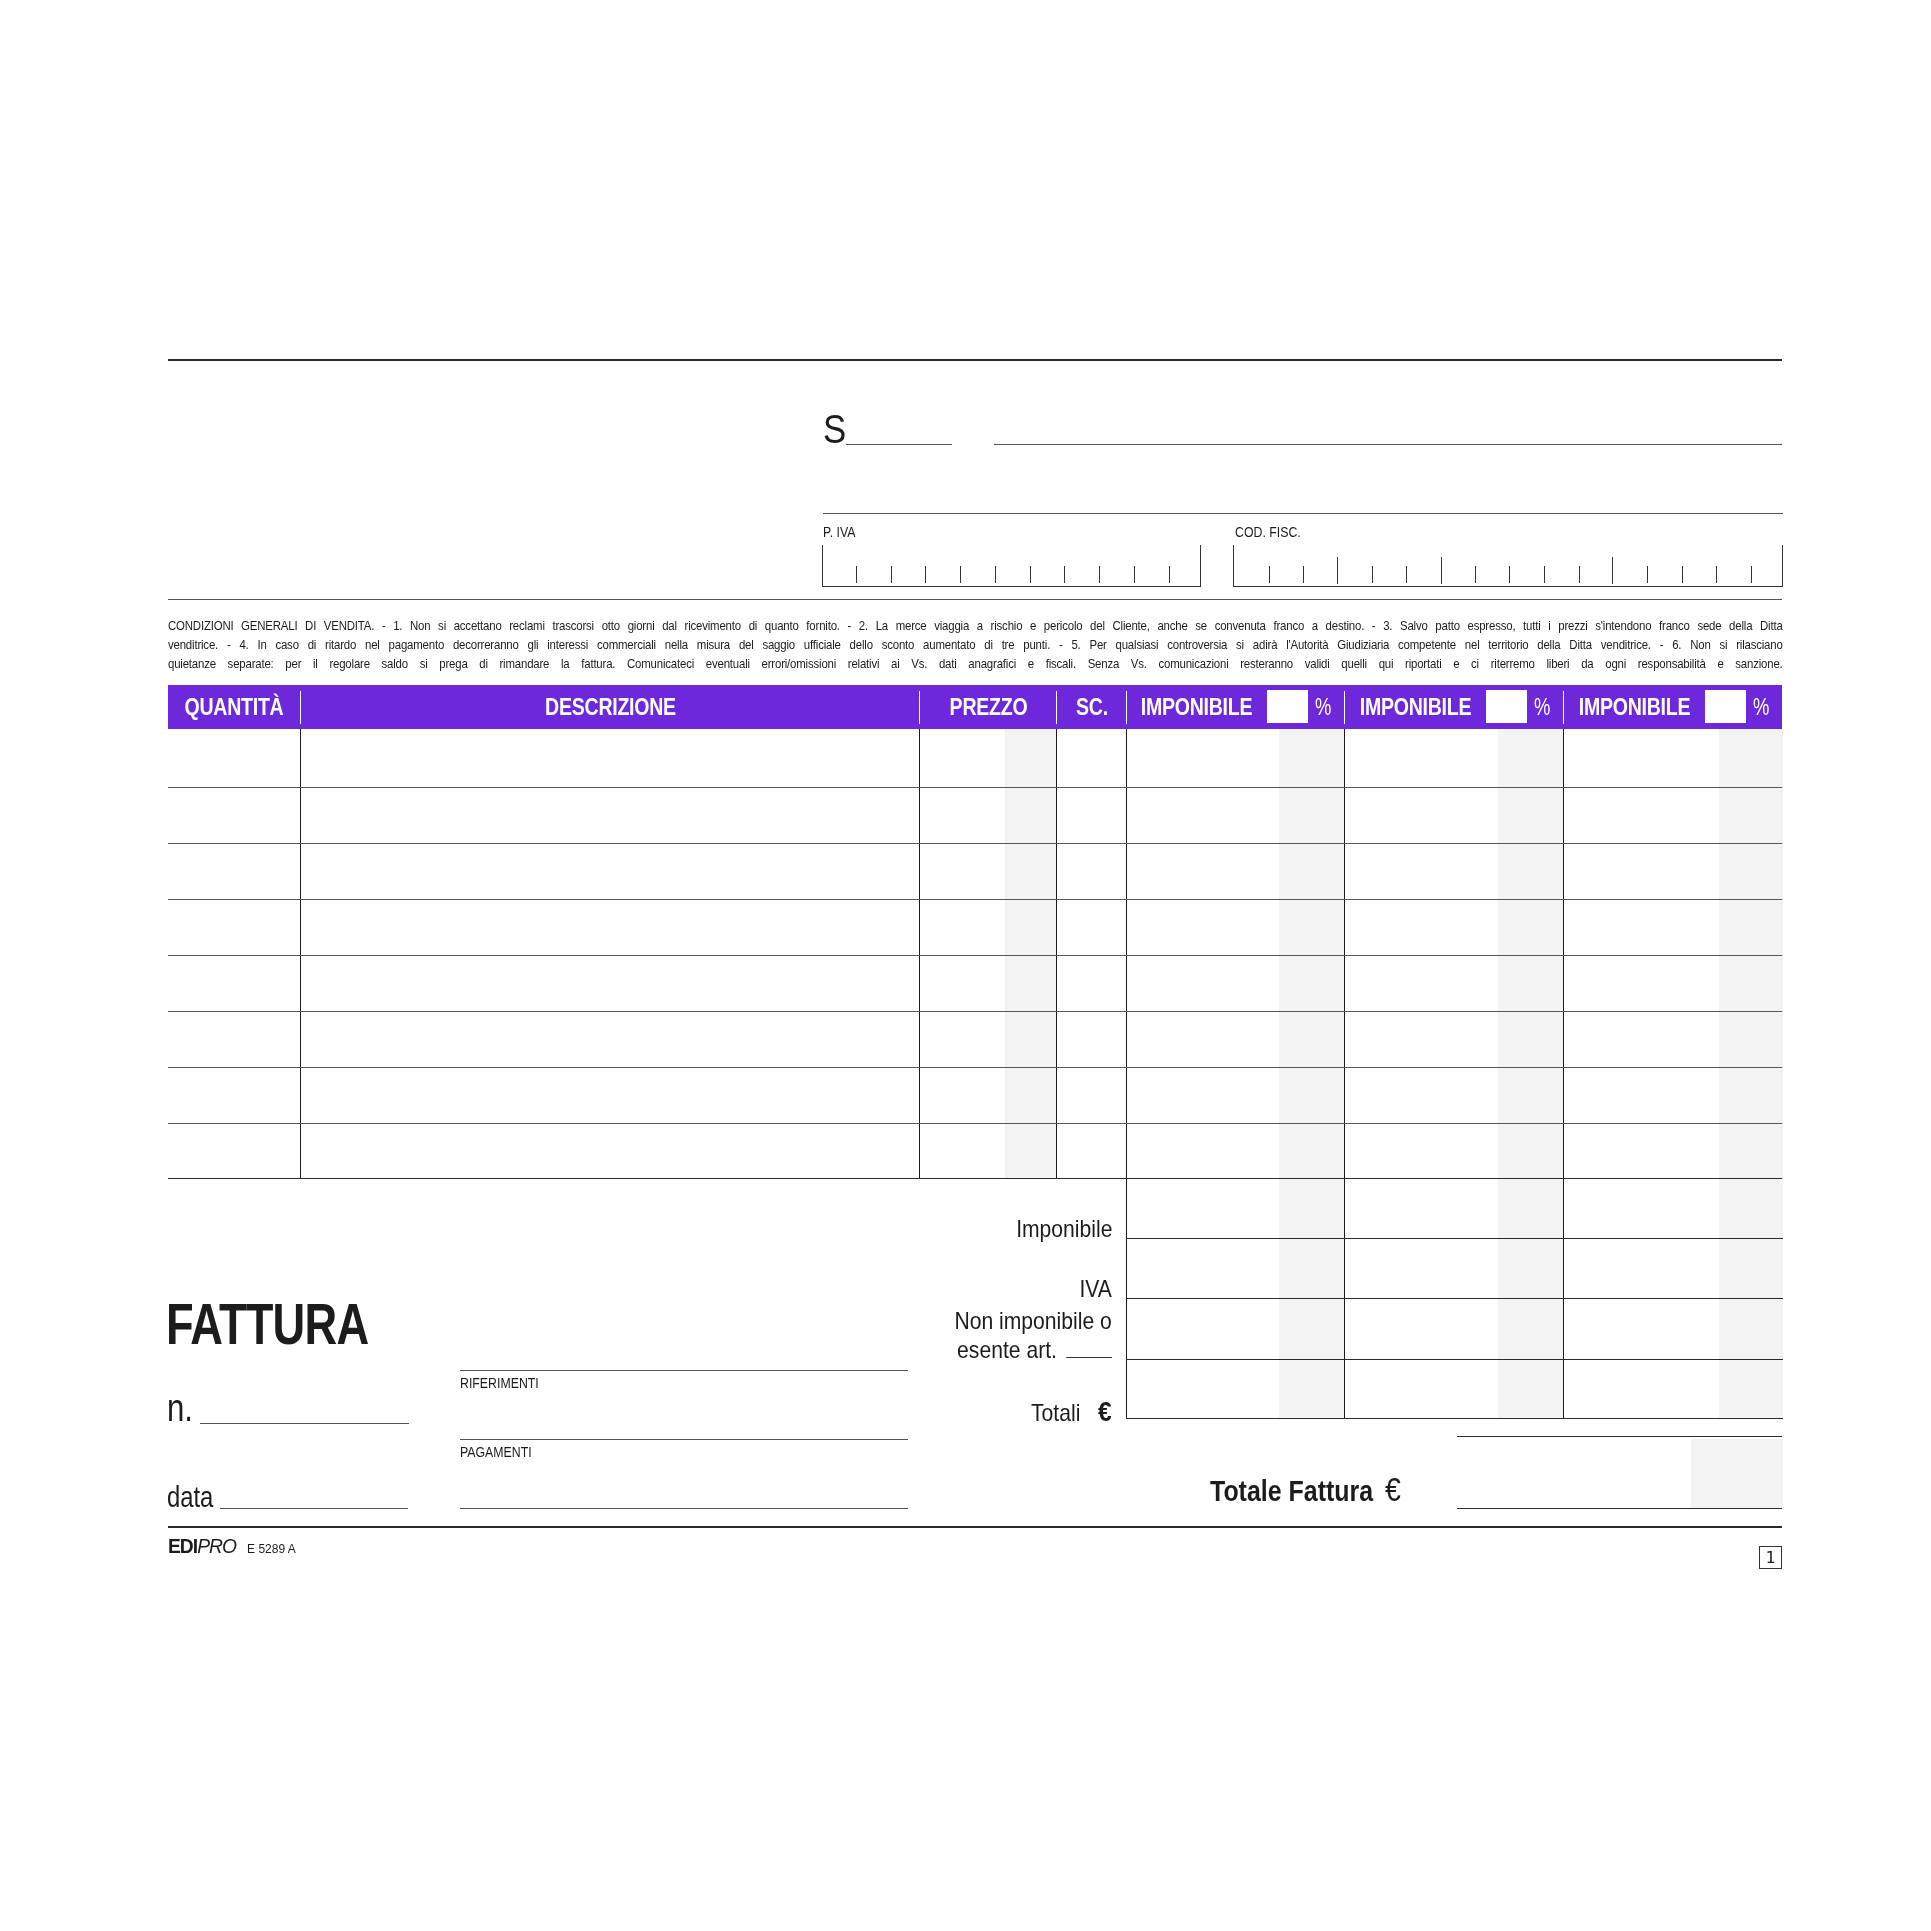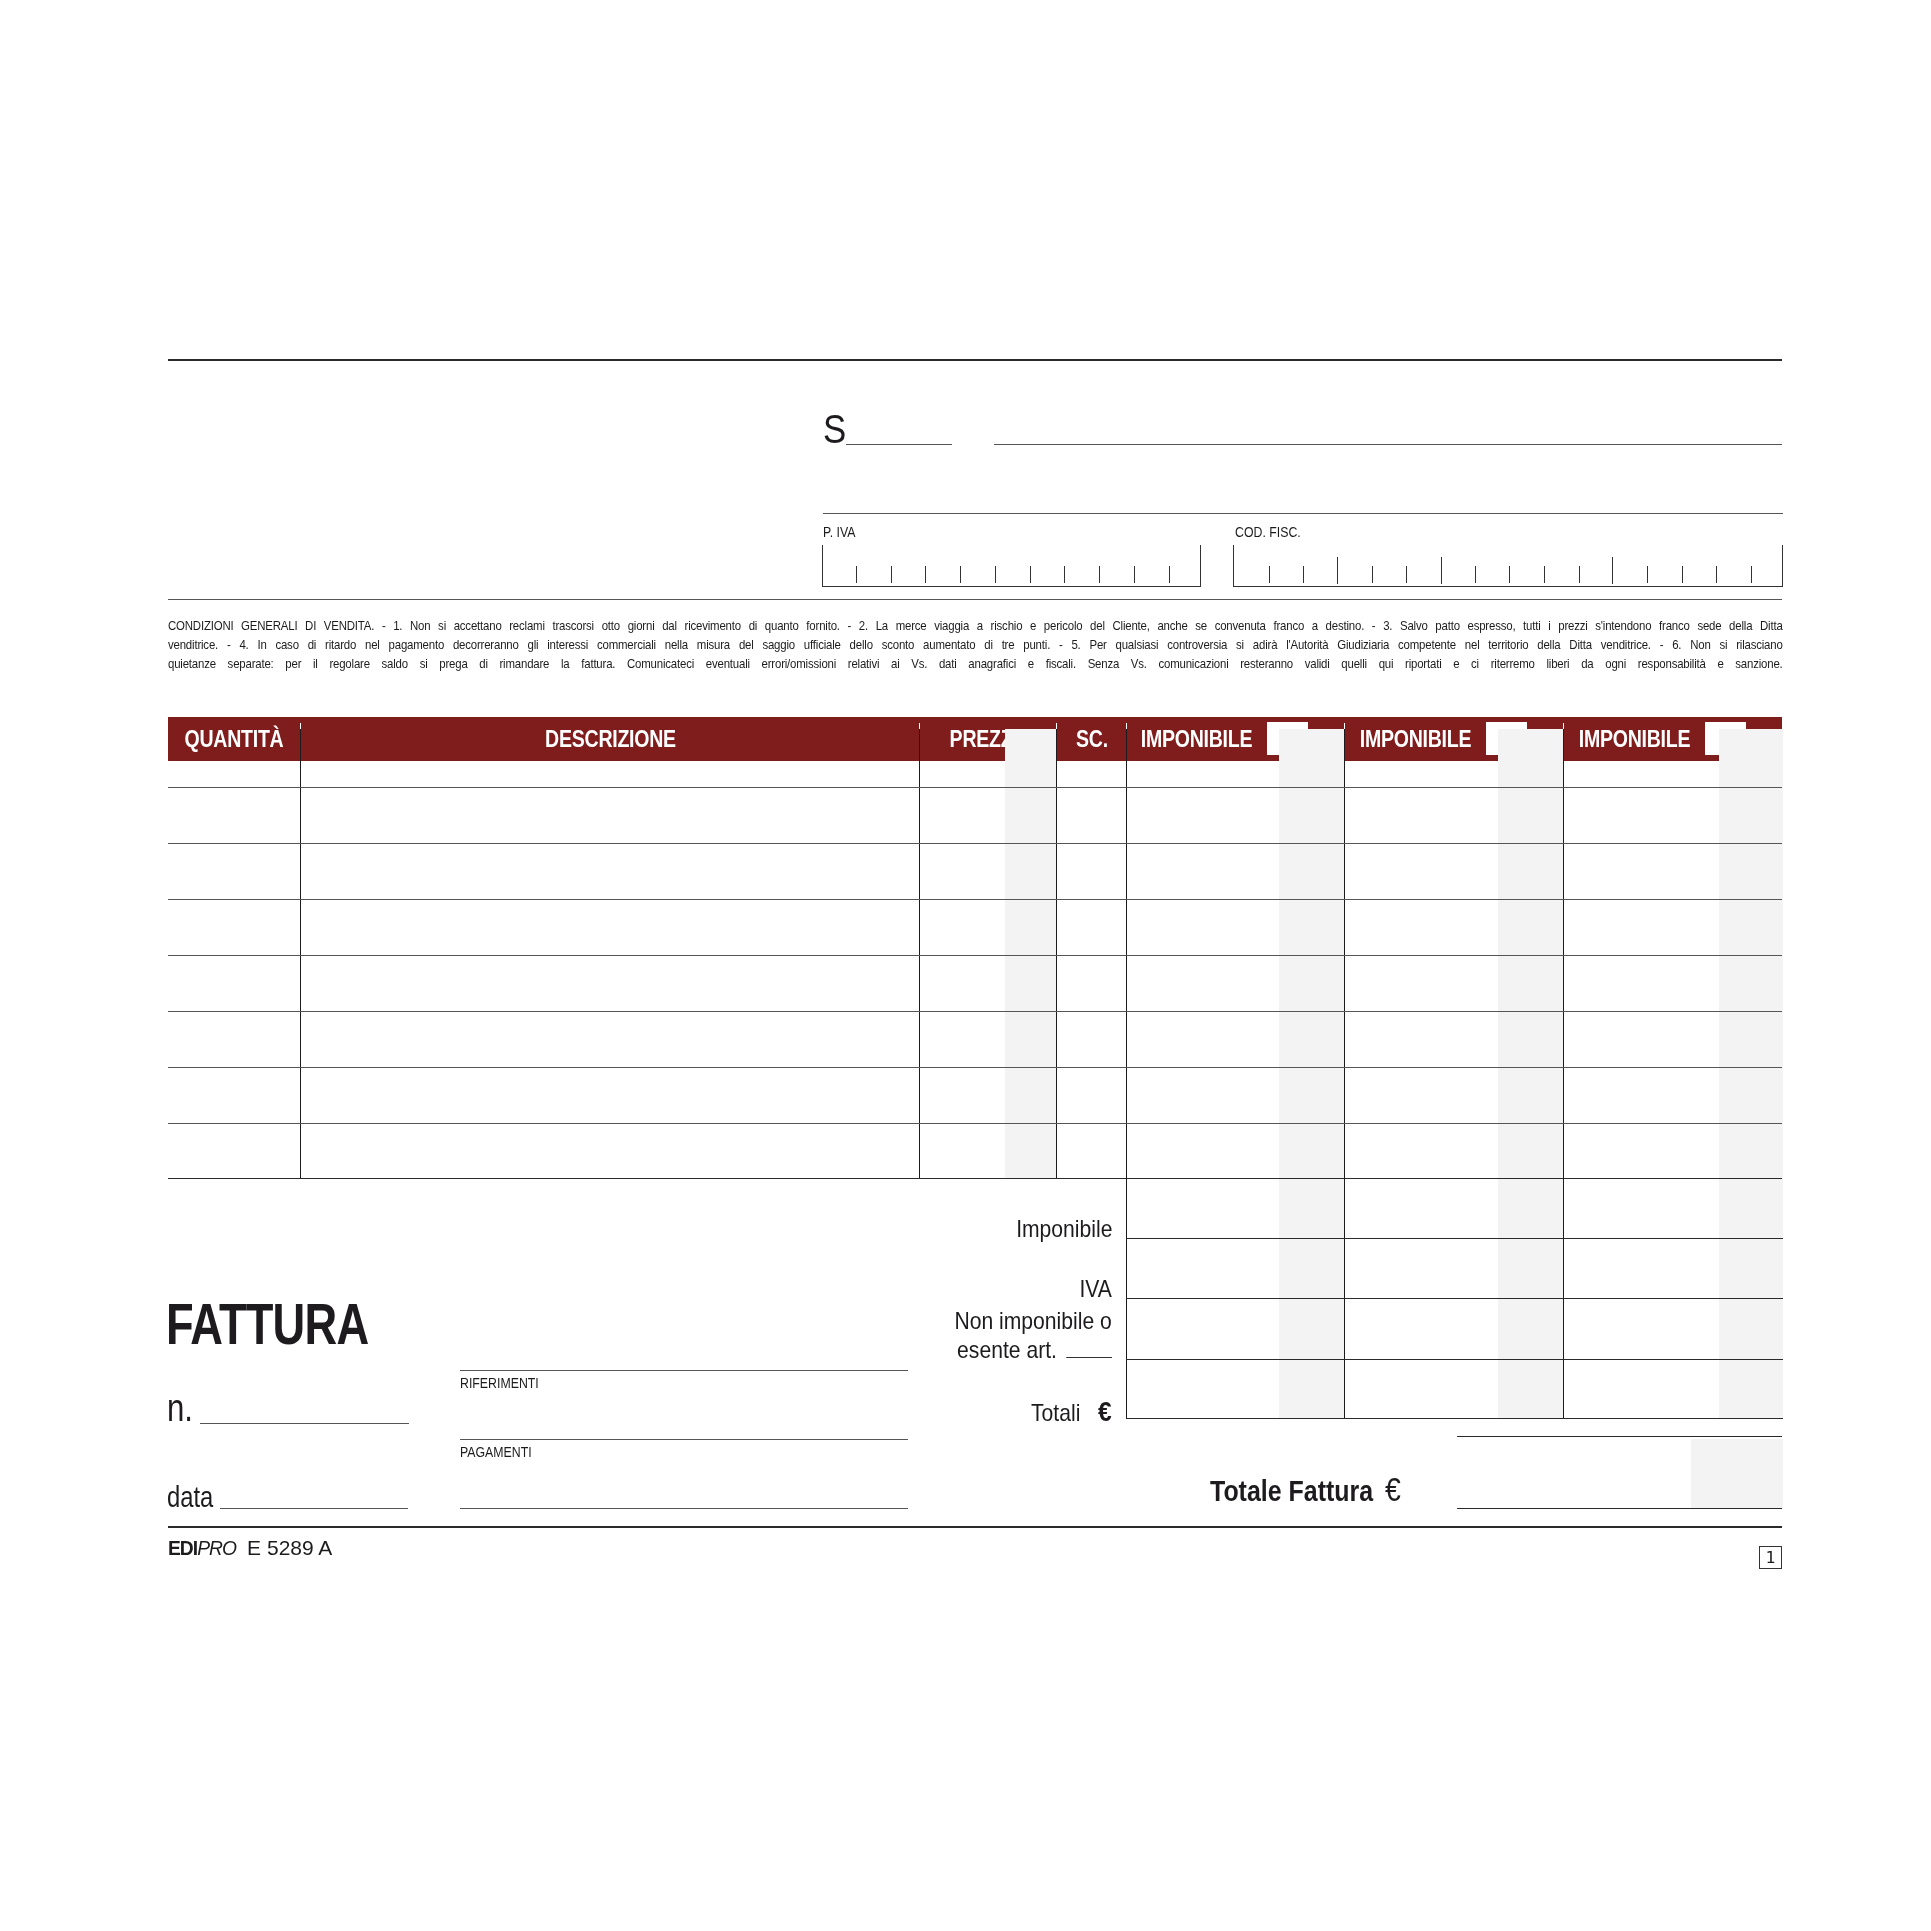--- a/index.html
+++ b/index.html
@@ -5,21 +5,21 @@
   html, body { margin:0; padding:0; background:#ffffff; }
   body { width:1931px; height:1931px; position:relative; overflow:hidden;
          font-family:"Liberation Sans", sans-serif; color:#1d1b1e; }
   .abs { position:absolute; }
   .hline { position:absolute; height:0; border-top:1.9px solid #2a2a2a; }
   .hline.thin { border-top-width:1.4px; border-top-color:#555; }
   .vline { position:absolute; width:0; border-left:1.9px solid #1d1b1e; }
   .cond { font-family:"Liberation Sans", sans-serif; font-size:12.7px; line-height:19px;
           text-align:justify; text-align-last:justify; letter-spacing:-0.2px; transform:scaleX(0.9);
           transform-origin:left top; }
-  .thead { background:#7f1d1d; color:#fff;margin-top:32px; }
+  .thead { background:#6d28d9; color:#fff; }
   .th { position:absolute; top:0; height:44px; line-height:44px; font-weight:bold; font-size:23px;
         text-align:center; transform:scaleX(0.85); letter-spacing:-0.3px; }
   .th-sep { position:absolute; top:5.8px; width:0; height:33px; border-left:1.9px solid #fff; }
   .pct-box { position:absolute; top:4.8px; width:41px; height:33px; background:#fff; }
   .pct { position:absolute; top:0; height:44px; line-height:44px; font-size:23px; color:#fff; transform:scaleX(0.8); }
   .shade { position:absolute; background:#f3f3f3; }
   .label { position:absolute; font-size:24px; color:#1d1b1e; transform:scaleX(0.88); transform-origin:right top; }
   .small-label { position:absolute; font-size:14.5px; transform:scaleX(0.85); transform-origin:left top; }
   .tick { position:absolute; width:0; border-left:1.4px solid #333; }
 </style>
@@ -164,17 +164,17 @@
 <div class="hline thin" style="left:460px; top:1370px; width:448px;"></div>
 <div class="small-label" style="left:460px; top:1375px;">RIFERIMENTI</div>
 <div class="hline thin" style="left:460px; top:1439px; width:448px;"></div>
 <div class="small-label" style="left:460px; top:1444px;">PAGAMENTI</div>
 <div class="hline thin" style="left:460px; top:1508px; width:448px;"></div>
 
 <div class="hline" style="left:168px; top:1526px; width:1614px; border-top-width:2.4px;"></div>
 
 <div class="abs" style="left:168px; top:1536px; font-size:19.3px; white-space:nowrap;">
   <span style="font-weight:900; letter-spacing:-1px;">EDI</span><span style="font-style:italic; font-weight:normal; letter-spacing:-1px;">PRO</span>
-  <span style="margin-left:5.8px; font-size:21px;">E 5289 A</span>
+  <span style="margin-left:5.8px; font-size:12px;">E 5289 A</span>
 </div>
 
 <div class="abs" style="left:1759px; top:1546px; width:21px; height:21px; border:1.4px solid #333; font-size:16.4px; line-height:21px; text-align:center; font-family:'DejaVu Sans Mono', monospace;">1</div>
 
 
 </body></html>

